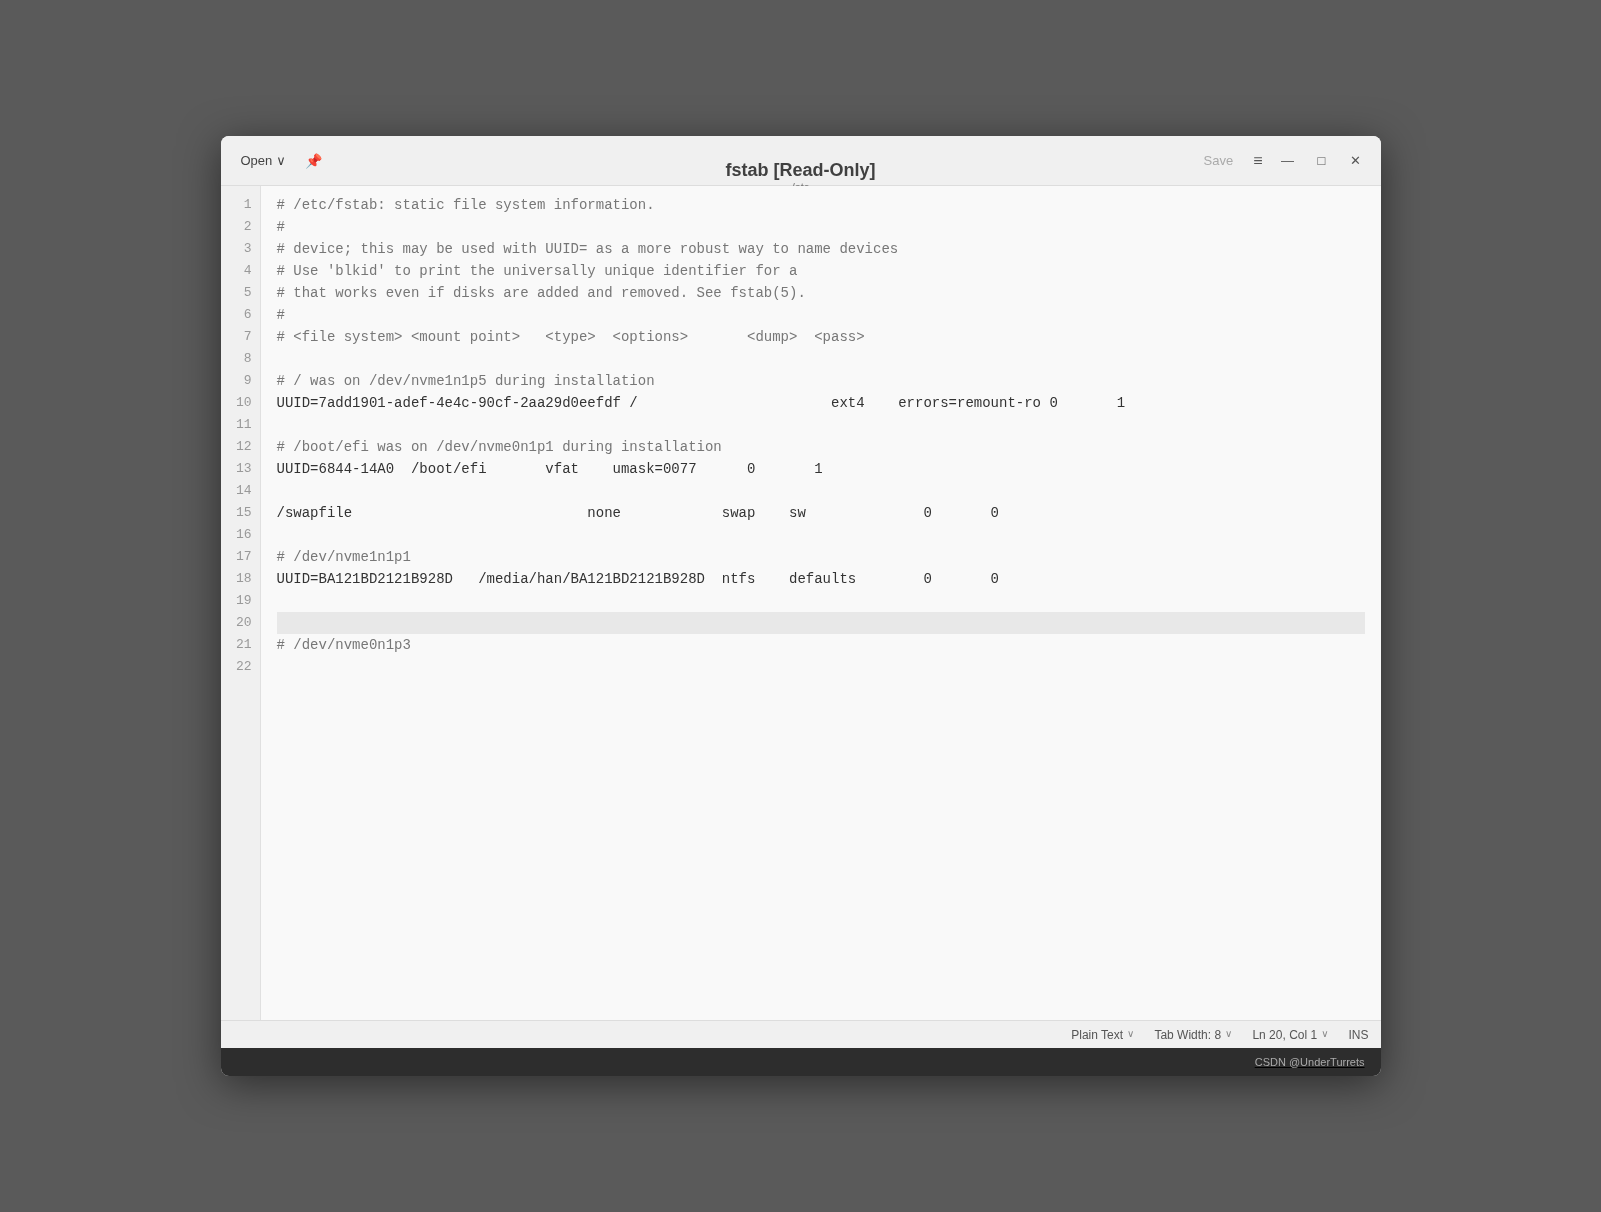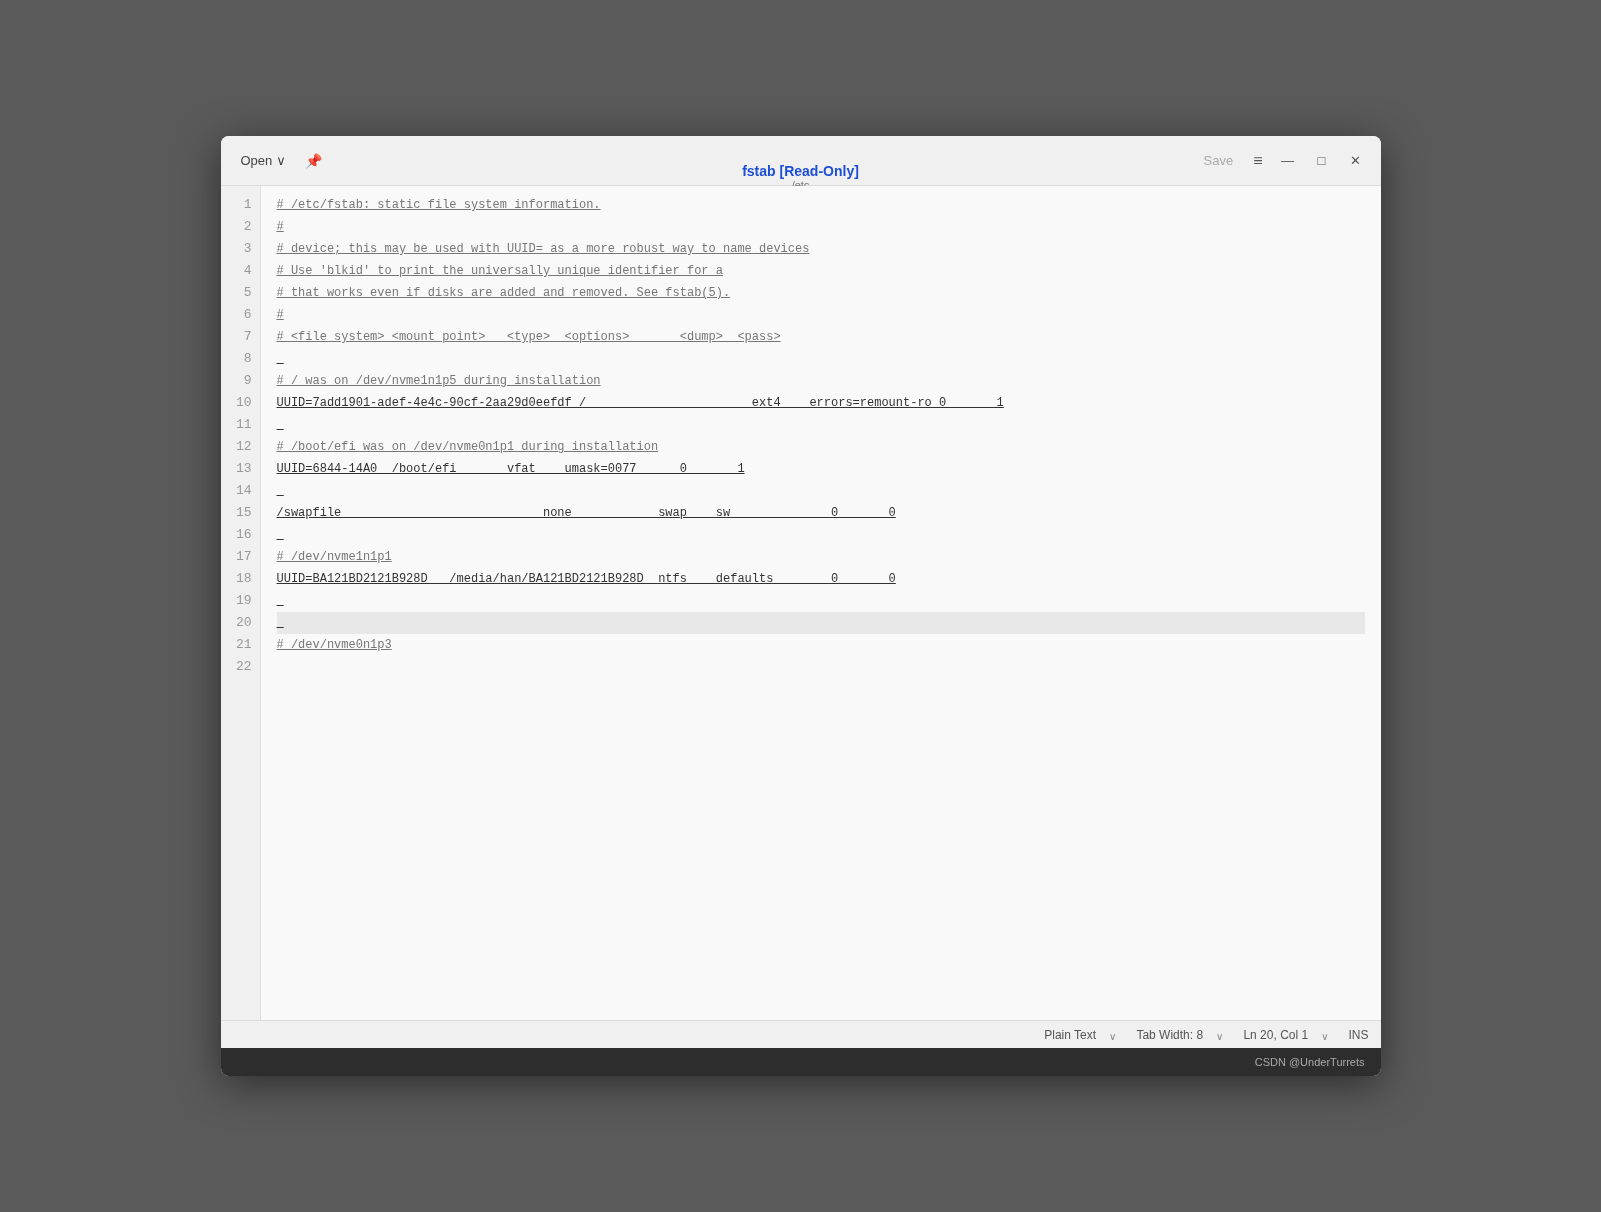--- a/index.html
+++ b/index.html
@@ -45,23 +45,23 @@
       gap: 12px;
       min-width: 200px;
     }
 
     .titlebar-center {
       text-align: center;
       flex: 1;
     }
 
     .titlebar-title {
-      font-size: 14px;
+      font-size: 18px;
       font-weight: 600;
-      color: #1d4ed8;
+      color: #404040;
       margin-top: 32px;
     }
 
     .titlebar-subtitle {
       font-size: 11px;
       color: #777;
     }
 
     .titlebar-right {
       display: flex;
@@ -155,24 +155,23 @@
     .code-area {
       flex: 1;
       overflow: auto;
       padding: 8px 16px;
     }
 
     .code-line {
       height: 22px;
       line-height: 22px;
       font-family: 'Courier New', monospace;
-      font-size: 12px;
+      font-size: 14px;
       color: #333;
       white-space: pre;
-      text-decoration: underline;
     }
 
     .code-line.highlighted {
       background: #e8e8e8;
     }
 
     .code-line.comment {
       color: #777;
     }
 
@@ -185,38 +184,39 @@
       justify-content: flex-end;
       padding: 0 12px;
       gap: 20px;
       flex-shrink: 0;
     }
 
     .status-item {
       font-size: 12px;
       color: #555;
       display: flex;
-      align-items: flex-end;
-      gap: 13px;
+      align-items: flex-start;
+      gap: 4px;
       cursor: pointer;
     }
 
     .status-item .chevron {
       font-size: 10px;
       color: #888;
     }
 
     .bottom-bar {
       height: 28px;
       background: #2d2d2d;
       display: flex;
       align-items: center;
       justify-content: flex-end;
       padding: 0 16px;
       flex-shrink: 0;
+      text-decoration: underline;
     }
 
     .bottom-bar-text {
       font-size: 11px;
       color: #aaa;
     }
   </style>
 </head>
 <body>
 

